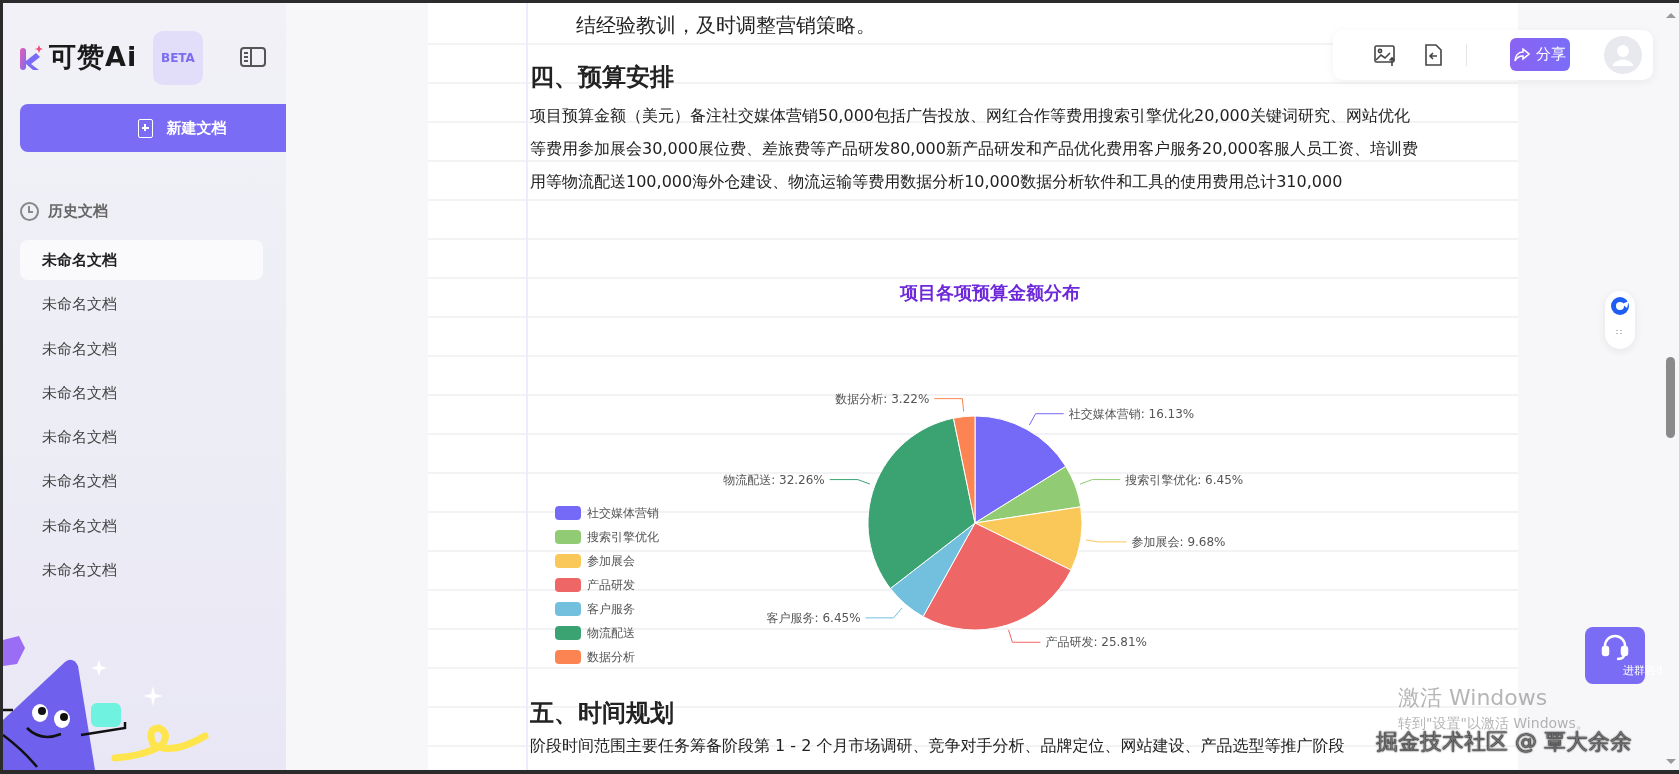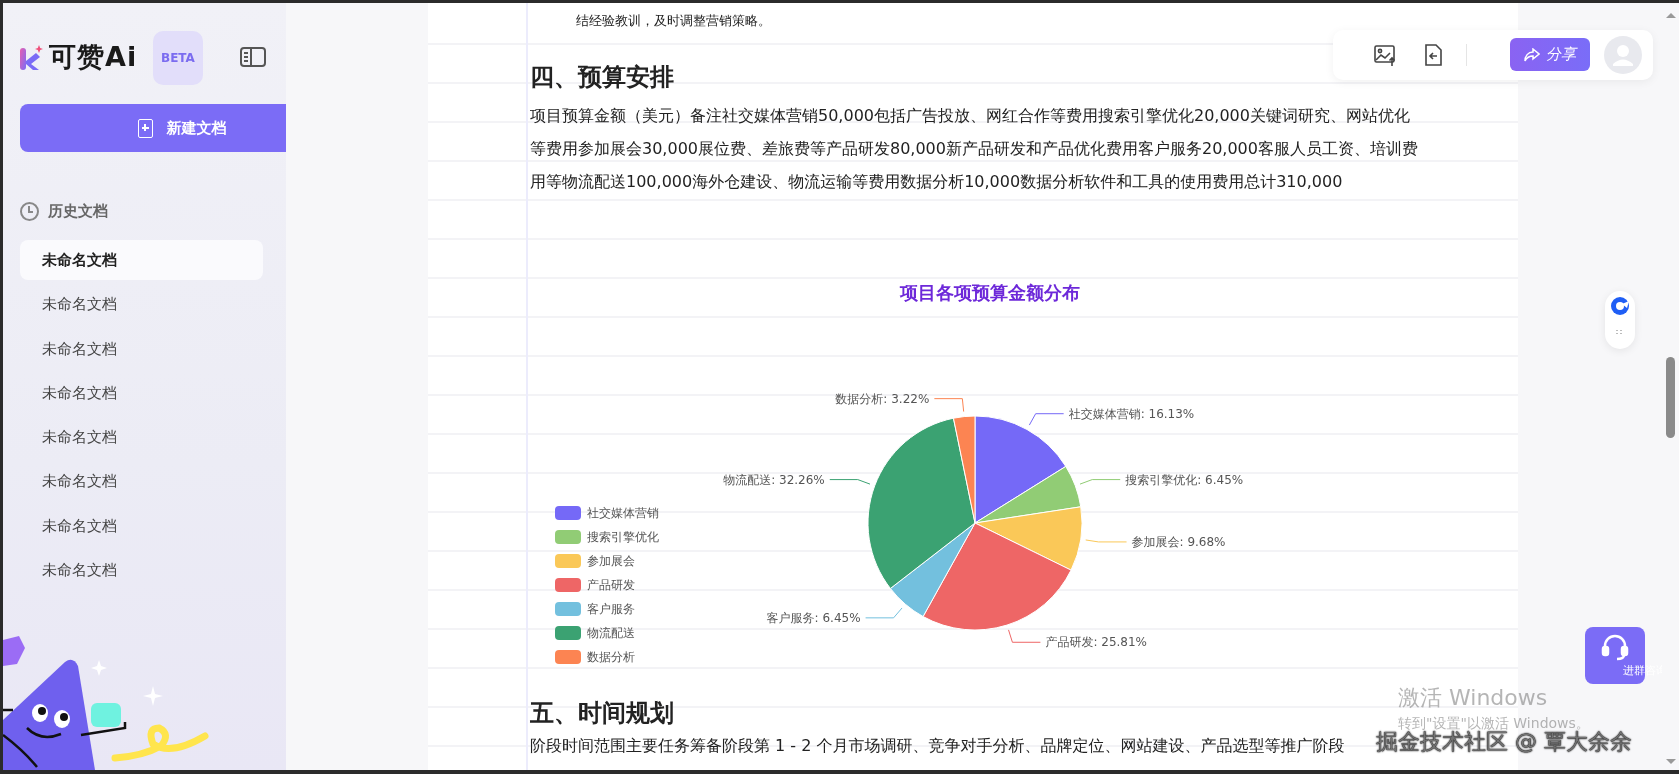--- a/index.html
+++ b/index.html
@@ -30,39 +30,39 @@
   .mascot { position: absolute; left: 0; bottom: 0; width: 283px; height: 160px; }
 
   
   .gutter { position: absolute; left: 283px; top: 0; width: 142px; height: 767px; background: #f7f7f9; }
 
   
   .doc-area { position: absolute; left: 425px; top: 0; width: 1090px; height: 767px; background: #fff;
     background-image: repeating-linear-gradient(180deg, transparent 0, transparent 37px, #f3f3f6 37px, #f3f3f6 39px); background-position: 0 3px; }
   .margin-line { position: absolute; left: 523px; top: 0; width: 2px; height: 767px; background: #ececfc; }
   .doc { position: absolute; left: 527px; top: 0; width: 900px; color: #222; }
-  .line-top { position: absolute; left: 46px; top: 9px; font-size: 13px; white-space: nowrap; }
+  .line-top { position: absolute; left: 46px; top: 9px; font-size: 20px; white-space: nowrap; }
   .h4 { position: absolute; left: 0; top: 58px; font-size: 24px; font-weight: bold; white-space: nowrap; }
   .para { position: absolute; left: 0; top: 96px; width: 890px; font-size: 16px; line-height: 33px; }
   .h5 { position: absolute; left: 0; top: 694px; font-size: 24px; font-weight: bold; white-space: nowrap; }
   .para2 { position: absolute; left: 0; top: 733px; font-size: 16px; white-space: nowrap; }
 
   
   .chart { position: absolute; left: 527px; top: 258px; width: 880px; height: 420px; }
   .chart-title { position: absolute; left: 0; top: 20px; width: 920px; text-align: center; font-size: 18px; font-weight: bold; color: #6d28d9; }
   .legend { position: absolute; left: 9px; top: 240px; }
   .legend-item { display: flex; align-items: center; height: 24px; font-size: 12px; color: #555; margin-left: 16px; }
   .legend-swatch { width: 26px; height: 14px; border-radius: 4px; margin-right: 6px; }
   .chart svg { position: absolute; left: 0; top: 0; }
 
   
   .toolbar { position: absolute; left: 1330px; top: 27px; width: 320px; height: 50px; background: #fff; border-radius: 10px; box-shadow: 0 2px 10px rgba(0,0,0,0.06); }
   .tb-icon { position: absolute; top: 13px; width: 24px; height: 24px; cursor: pointer; }
   .tb-sep { position: absolute; left: 133px; top: 14px; width: 1px; height: 22px; background: #e5e5e5; }
-  .share-btn { position: absolute; left: 177px; top: 8px; width: 80px; height: 33px; background: linear-gradient(90deg, #8a63f2, #7a6df8); border-radius: 6px; color: #fff; font-size: 15px; display: flex; align-items: center; justify-content: center; cursor: pointer; font-style: italic; }
+  .share-btn { position: absolute; left: 177px; top: 8px; width: 60px; height: 33px; background: linear-gradient(90deg, #8a63f2, #7a6df8); border-radius: 6px; color: #fff; font-size: 15px; display: flex; align-items: center; justify-content: center; cursor: pointer; }
   .share-btn svg { margin-right: 6px; }
   .avatar { position: absolute; left: 271px; top: 6px; width: 38px; height: 38px; border-radius: 50%; background: #e8e9ee; overflow: hidden; }
 
   
   .float-pill { position: absolute; left: 1602px; top: 288px; width: 30px; height: 58px; background: #fff; border-radius: 15px; box-shadow: 0 2px 8px rgba(0,0,0,0.08); }
   .consult { position: absolute; left: 1582px; top: 624px; width: 60px; height: 57px; background: #7b6cf6; border-radius: 8px; color: #fff; font-size: 11px; text-align: center; cursor: pointer; }
   .consult .lbl { position: absolute; bottom: 6px; width: 100%; text-align: center; }
 
   
   .scrollbar { position: absolute; left: 1659px; top: 0; width: 17px; height: 767px; background: #f7f7f9; }

